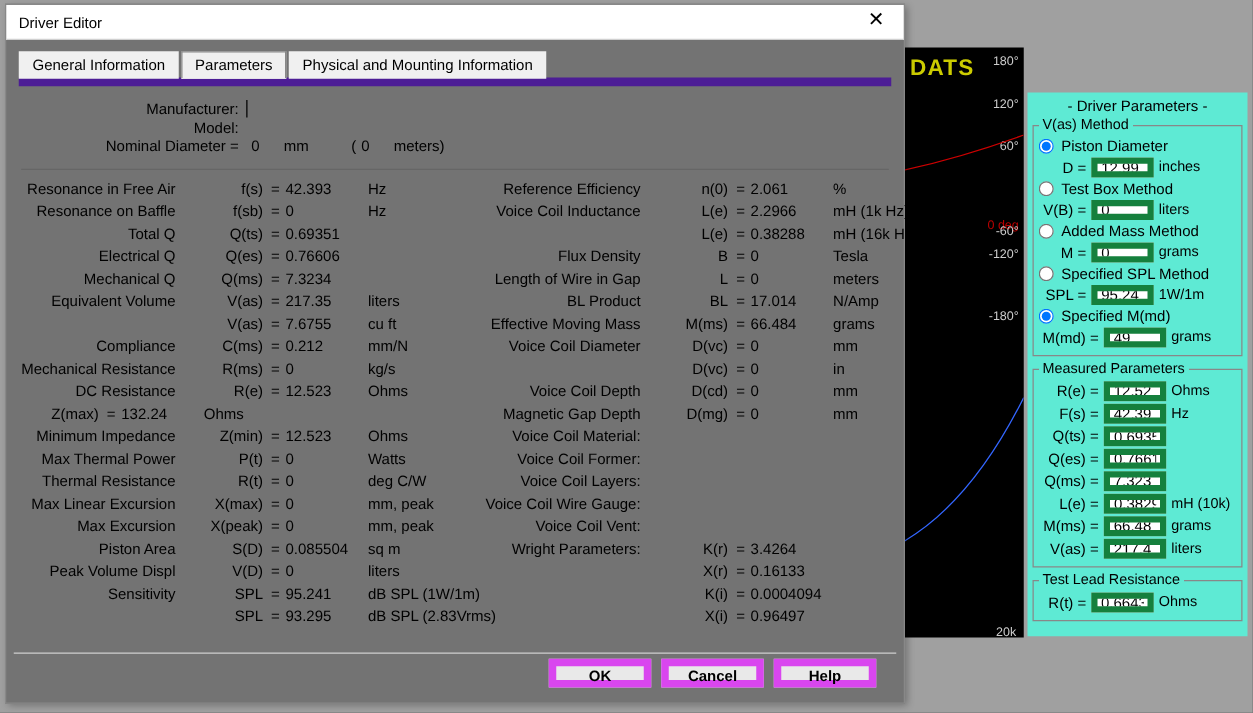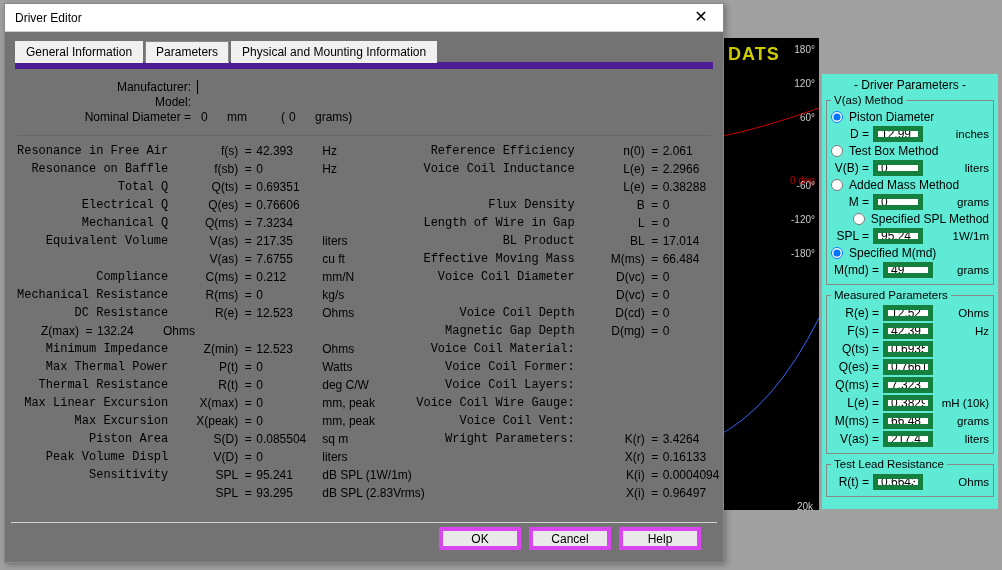--- a/index.html
+++ b/index.html
@@ -21,62 +21,62 @@
 .header-block { padding: 4px 0 8px 0; }
 .hdr-row { display: flex; margin: 1px 0; }
 .hdr-label { width: 180px; text-align: right; padding-right: 6px; }
 .hdr-row .cursor { display: inline-block; border-left: 1px solid #000; height: 14px; vertical-align: middle; }
 hr.sep { border: none; border-top: 1px solid #666; margin: 2px 0 6px 0; }
 
 
 .params { display: flex; }
 .pcol { flex: 1; }
 .prow { display: flex; line-height: 18px; }
-.plabel { flex: 1; text-align: right; padding-right: 8px; white-space: nowrap; font-family: Liberation Mono, monospace; }
+.plabel { flex: 1; text-align: right; padding-right: 8px; white-space: nowrap; }
 .psym  { width: 66px; text-align: right; padding-right: 4px; white-space: nowrap; }
 .peq   { width: 12px; text-align: center; }
 .pval  { width: 66px; text-align: left; padding-left: 2px; white-space: nowrap; }
 .punit { width: 96px; text-align: left; padding-left: 2px; white-space: nowrap; }
 .pcol.right .plabel { flex: 1.4; }
 
 
 .button-row { position: absolute; bottom: 6px; left: 0; right: 0; display: flex; justify-content: flex-end; padding: 4px 16px 6px 0; border-top: 1px solid #d0d0d0; margin: 0 6px; gap: 8px; }
-.btn { min-width: 82px; height: 23px; border: 4px solid #d946ef; background: #e9e9e9; cursor: pointer; }
+.btn { min-width: 82px; height: 23px; border: 6px solid #d946ef; background: #e9e9e9; cursor: pointer; font-weight: bold; }
 
 
 .bg-chart { position: absolute; left: 724px; top: 38px; width: 95px; height: 472px; background: #000; overflow: hidden; }
 .bg-chart .axis-label { color: #ccc; font-size: 10px; position: absolute; right: 4px; }
 .bg-chart .deg { color: #b00; margin-top: 29px; }
 .bg-chart .brand { color: #cccc00; font-weight: bold; font-size: 18px; position: absolute; top: 6px; left: 4px; letter-spacing: 1px; }
 .bg-chart svg { position: absolute; left: 0; top: 0; }
 .bg-chart .xk { position: absolute; bottom: -2px; right: 6px; color: #ccc; font-size: 10px; }
 
 
 .right-panel { position: absolute; left: 822px; top: 38px; width: 176px; background: #5eead4; padding: 4px 4px 8px 4px; margin-top: 36px; }
 .right-panel .hdg { text-align: center; margin-bottom: 2px; }
 .right-panel fieldset { border: 1px solid #888; margin: 2px 0 4px 0; padding: 2px 4px 4px 4px; }
 .right-panel legend { padding: 0 3px; font-size: 11.5px; }
 .rp-row { display: flex; align-items: center; margin: 2px 0; gap: 4px; }
 .rp-row .lbl { width: 48px; text-align: right; }
 .rp-row .lbl.short { width: 38px; }
 .rp-row input[type=text] { width: 50px; height: 16px; padding: 0 3px; border: 5px solid #15803d; background: #fff; font-size: 12px; }
-.rp-row .unit { flex: 1; font-size: 11.5px; text-align: right; }
+.rp-row .unit { flex: 1; font-size: 11.5px; }
 .rp-row input[type=radio] { margin: 0 2px 0 0; width: 12px; height: 12px; }
 </style>
 </head>
 <body>
 
 <div class="bg-chart">
   <div class="brand">DATS</div>
   <div class="axis-label" style="top:6px">180°</div>
   <div class="axis-label" style="top:40px">120°</div>
   <div class="axis-label" style="top:74px">60°</div>
   <div class="axis-label deg" style="top:108px">0 deg</div>
   <div class="axis-label" style="top:142px">-60°</div>
-  <div class="axis-label" style="top:176px">-120°</div>
+  <div class="axis-label" style="top:160px">-120°</div>
   <div class="axis-label" style="top:210px">-180°</div>
   <svg width="95" height="472">
     <path d="M -10 100 Q 40 90 95 70" stroke="#c00" fill="none" stroke-width="1"></path>
     <path d="M -10 400 Q 50 370 95 280" stroke="#36f" fill="none" stroke-width="1"></path>
   </svg>
   <div class="xk">20k</div>
 </div>
 
 <div class="right-panel">
   <div class="hdg">- Driver Parameters -</div>
@@ -102,21 +102,21 @@
     </div>
     <div class="rp-row">
       <input type="radio" style="">
       <span>Added Mass Method</span>
     </div>
     <div class="rp-row">
       <span class="lbl short">M =</span>
       <input type="text" value="0" style="">
       <span class="unit">grams</span>
     </div>
-    <div class="rp-row" style="justify-content:flex-end">
+    <div class="rp-row" style="justify-content:flex-start">
       <input type="radio" style="">
       <span>Specified SPL Method</span>
     </div>
     <div class="rp-row">
       <span class="lbl short">SPL =</span>
       <input type="text" value="95.24" style="">
       <span class="unit">1W/1m</span>
     </div>
     <div class="rp-row">
       <input type="radio" checked="" style="">
@@ -207,21 +207,21 @@
       <div class="hdr-row">
         <span class="hdr-label">Model:</span>
         <span></span>
       </div>
       <div class="hdr-row">
         <span class="hdr-label">Nominal Diameter =</span>
         <span style="width:30px;padding-left:4px">0</span>
         <span style="width:40px">mm</span>
         <span style="width:18px;text-align:right">(</span>
         <span style="width:30px;padding-left:4px">0</span>
-        <span>grams)</span>
+        <span>meters)</span>
       </div>
     </div>
     <hr class="sep">
 
     <div class="params">
       <div class="pcol left" id="pcol-left">
           <div class="prow">
             <span class="plabel">Resonance in Free Air</span>
             <span class="psym">f(s)</span>
             <span class="peq">=</span>

